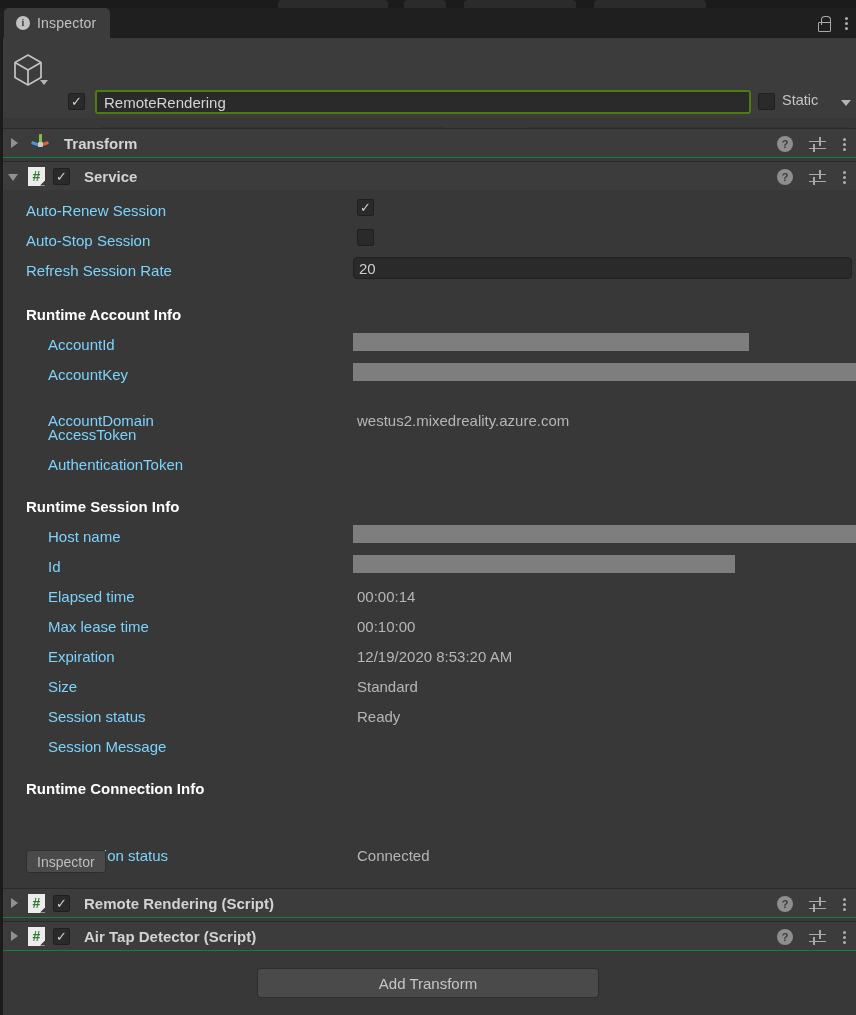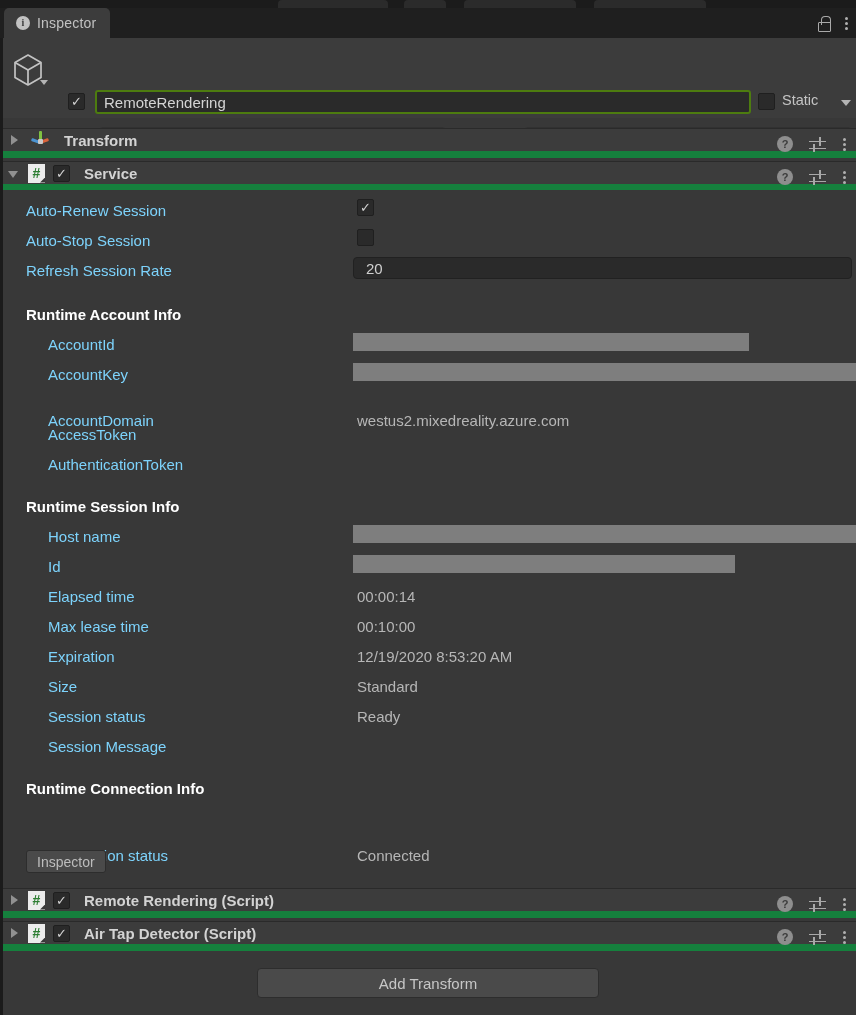--- a/index.html
+++ b/index.html
@@ -78,21 +78,21 @@
   .dropdown .arrow {
     position: absolute; right: 7px; top: 8px; width: 0; height: 0;
     border-left: 5px solid transparent; border-right: 5px solid transparent; border-top: 6px solid #c9c9c9;
   }
   .tag-dd { left: 99px; top: 89px; width: 347px; }
   .layer-dd { left: 524px; top: 89px; width: 328px; }
 
   
   .comp-hdr {
     position: absolute; left: 0; width: 856px; height: 30px;
-    background: #3c3c3c; border-top: 1px solid #2a2a2a; border-bottom: 7px solid #15803d;
+    background: #3c3c3c; border-top: 1px solid #2a2a2a; border-bottom: 1px solid #15803d;
     display: flex; align-items: center;
   }
   .foldout { width: 13px; height: 13px; margin-left: 8px; position: relative; flex: 0 0 auto; }
   .foldout.closed::after {
     content: ""; position: absolute; left: 3px; top: 1px; width: 0; height: 0;
     border-top: 5.5px solid transparent; border-bottom: 5.5px solid transparent; border-left: 7px solid #919191;
   }
   .foldout.open::after {
     content: ""; position: absolute; left: 0px; top: 4px; width: 0; height: 0;
     border-left: 5.5px solid transparent; border-right: 5.5px solid transparent; border-top: 7px solid #919191;
@@ -135,21 +135,21 @@
   .lab { position: absolute; top: 6px; color: #7dd3fc; font-size: 15px; white-space: nowrap; }
   .lab.l0 { left: 26px; }
   .lab.l1 { left: 48px; }
   .lab.sec { left: 26px; color: #ffffff; font-weight: bold; }
   .val { position: absolute; left: 357px; top: 6px; color: #b6b6b6; font-size: 15px; white-space: nowrap; }
 
   .row-cb { position: absolute; left: 357px; top: 3px; }
   .numfield {
     position: absolute; left: 353px; top: 1px; width: 499px; height: 22px;
     background: #2a2a2a; border: 1px solid #212121; border-radius: 4px;
-    color: #cfcfcf; font-size: 15px; display: flex; align-items: center; padding: 0 12px;
+    color: #cfcfcf; font-size: 15px; display: flex; align-items: center; padding: 0 5px;
   }
   .redact { position: absolute; top: 3px; height: 18px; background: #7e7e7e; }
 
   
   .mini-btn {
     position: absolute; left: 26px; top: 850px; height: 23px; padding: 0 10px;
     background: #4a4a4a; border: 1px solid #2d2d2d; border-radius: 3px;
     color: #bdbdbd; font-size: 14px; display: flex; align-items: center;
   }
 

